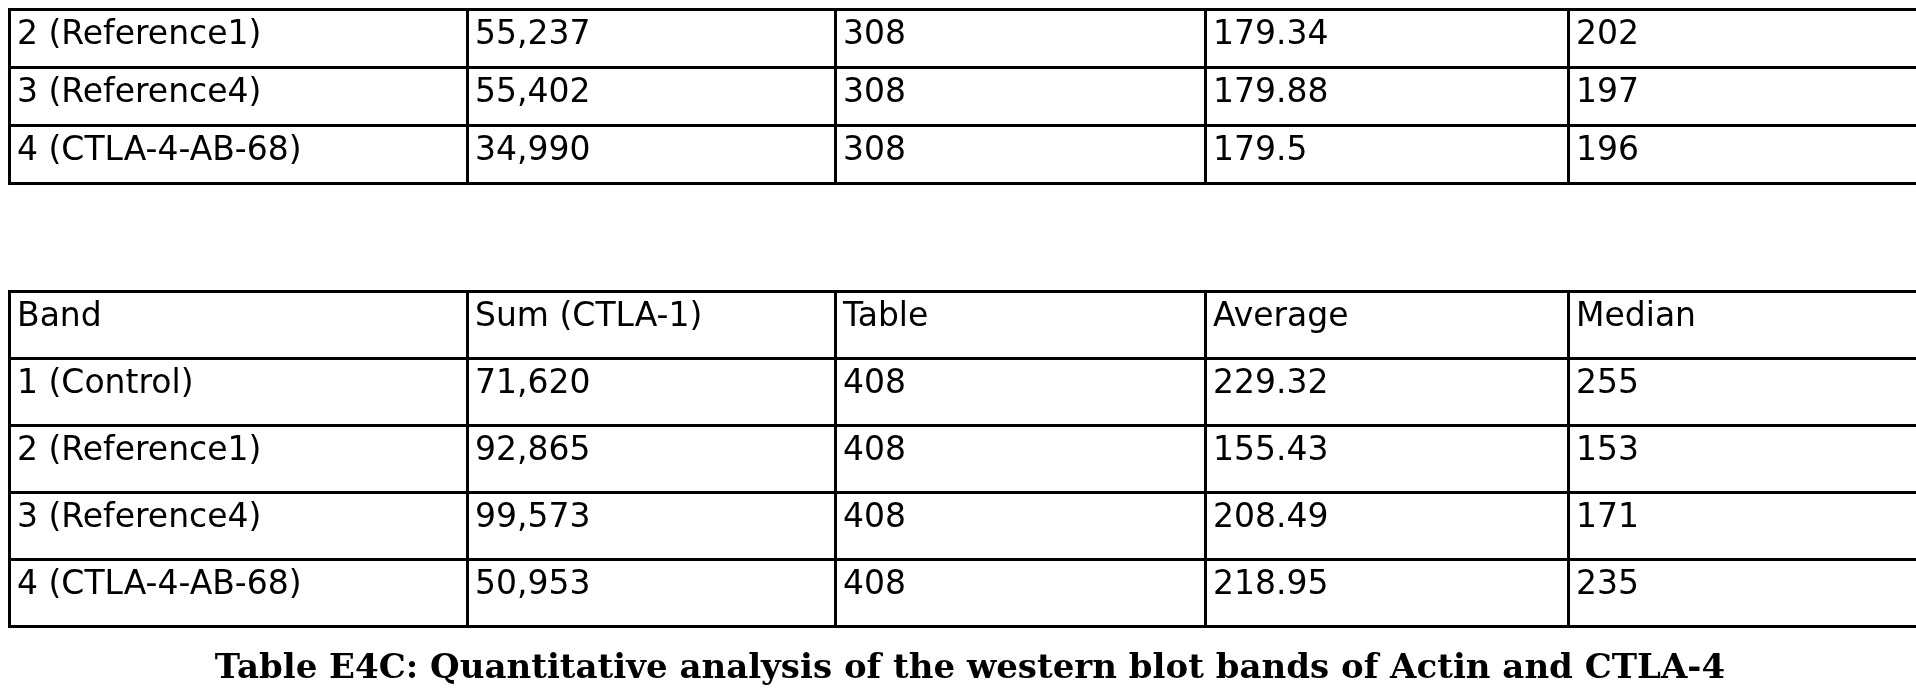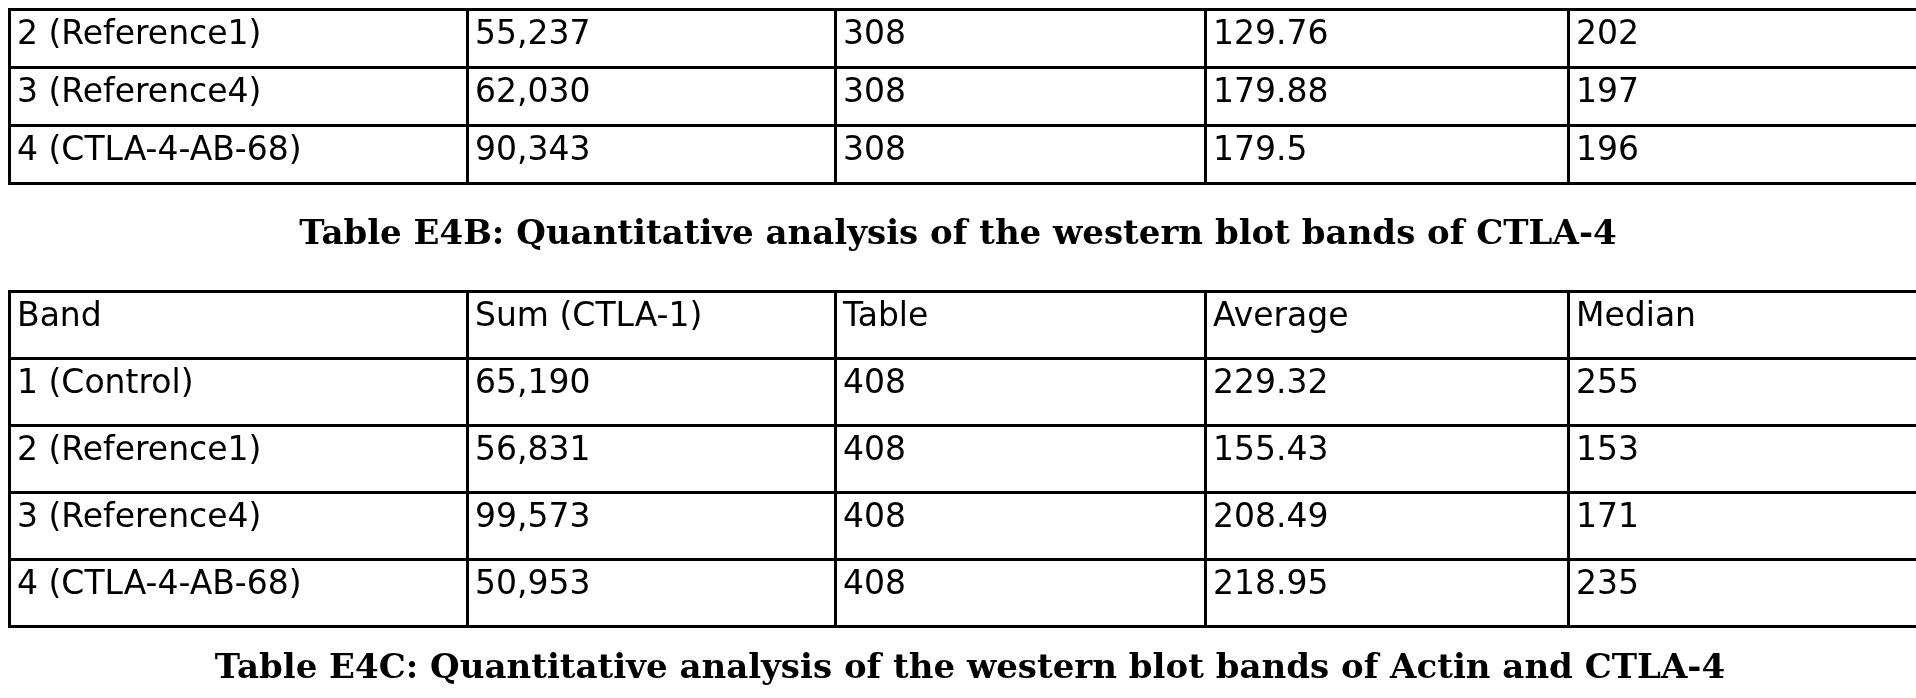--- a/index.html
+++ b/index.html
@@ -89,68 +89,67 @@
         <col class="col-sum">
         <col class="col-area">
         <col class="col-avg">
         <col class="col-median">
     </colgroup>
     <tbody>
       <tr>
         <td>2 (Reference1)</td>
         <td>55,237</td>
         <td>308</td>
-        <td>129.76</td>
+        <td>179.34</td>
         <td>202</td>
       </tr>
       <tr>
         <td>3 (Reference4)</td>
-        <td>62,030</td>
+        <td>55,402</td>
         <td>308</td>
         <td>179.88</td>
         <td>197</td>
       </tr>
       <tr>
         <td>4 (CTLA-4-AB-68)</td>
-        <td>90,343</td>
+        <td>34,990</td>
         <td>308</td>
         <td>179.5</td>
         <td>196</td>
       </tr>
     </tbody>
   </table>
 
-  <div class="caption caption-b">Table E4B: Quantitative analysis of the western blot bands of CTLA-4</div>
 
   <table class="doc-table table-c">
     <colgroup>
       <col class="col-band">
         <col class="col-sum">
         <col class="col-area">
         <col class="col-avg">
         <col class="col-median">
     </colgroup>
     <tbody>
       <tr>
         <td>Band</td>
         <td>Sum (CTLA-1)</td>
         <td>Table</td>
         <td>Average</td>
         <td>Median</td>
       </tr>
       <tr>
         <td>1 (Control)</td>
-        <td>65,190</td>
+        <td>71,620</td>
         <td>408</td>
         <td>229.32</td>
         <td>255</td>
       </tr>
       <tr>
         <td>2 (Reference1)</td>
-        <td>56,831</td>
+        <td>92,865</td>
         <td>408</td>
         <td>155.43</td>
         <td>153</td>
       </tr>
       <tr>
         <td>3 (Reference4)</td>
         <td>99,573</td>
         <td>408</td>
         <td>208.49</td>
         <td>171</td>

